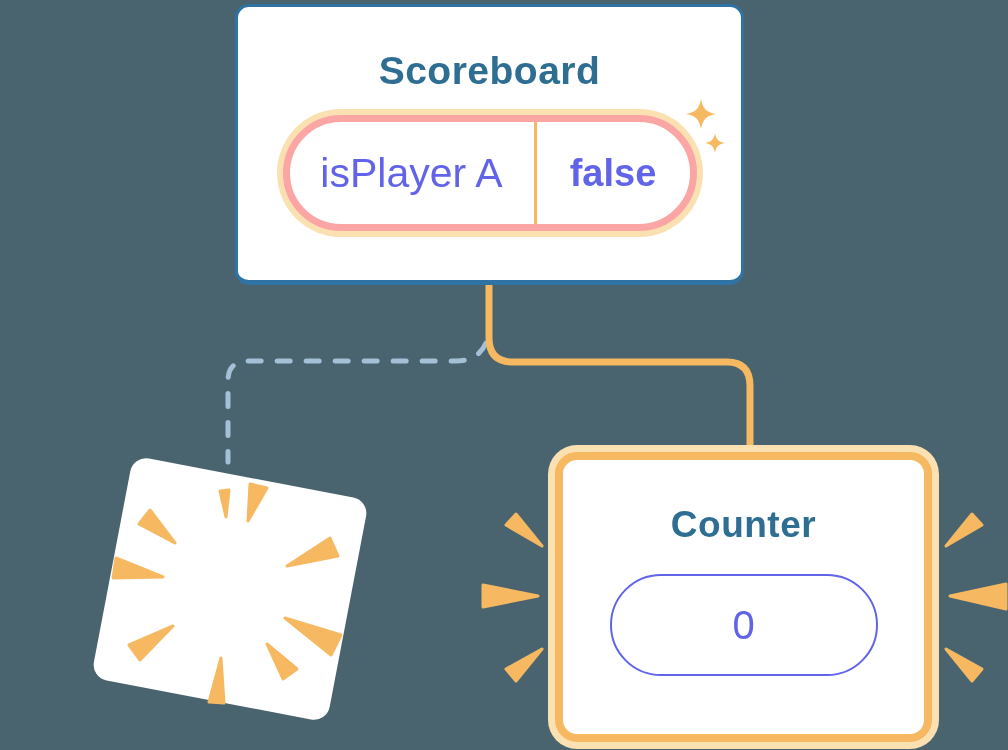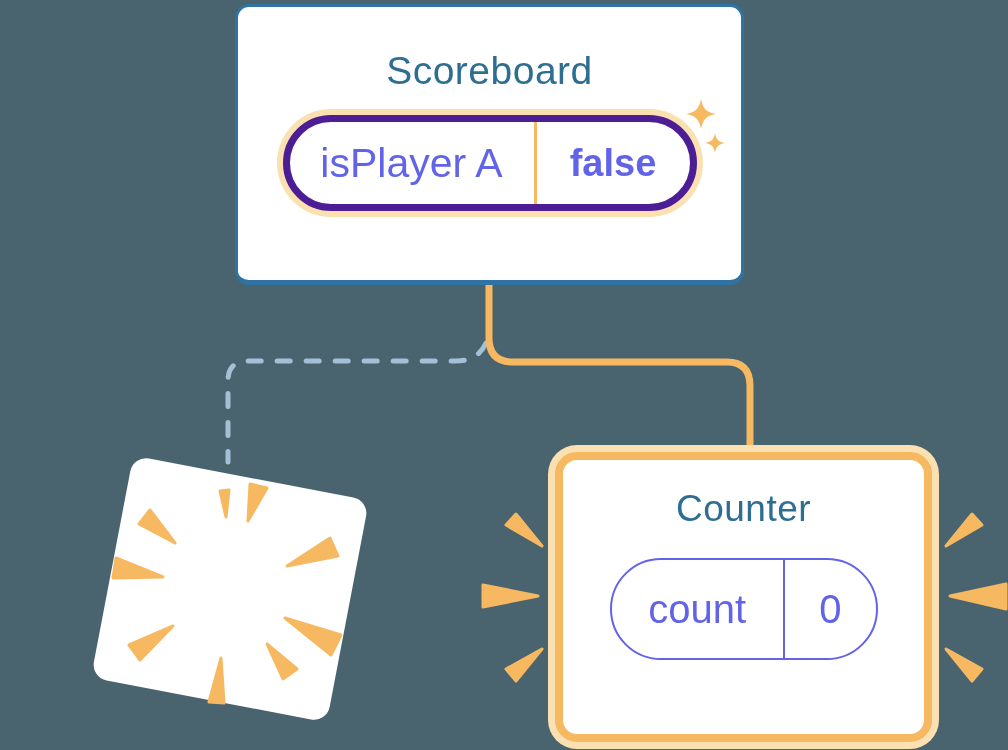--- a/index.html
+++ b/index.html
@@ -11,44 +11,44 @@
   .layer{position:absolute;left:0;top:0;width:1008px;height:750px;pointer-events:none;}
 
   
   .tilted-card{
     position:absolute;left:110px;top:476px;width:240px;height:226px;
     background:#FFFFFF;border-radius:16px;transform:rotate(10.8deg);
   }
 
   
   .card{position:absolute;box-sizing:border-box;background:#FFFFFF;text-align:center;}
-  .card-title{color:#2D6E92;font-weight:400;letter-spacing:0.5px;}
+  .card-title{color:#2D6E92;font-weight:700;letter-spacing:0.5px;}
 
   .scoreboard{
     left:235px;top:4px;width:509px;height:281px;
     border:3px solid #2E73A3;border-bottom-width:5px;border-radius:14px;
   }
   .scoreboard .card-title{margin-top:42px;font-size:39px;}
 
   .counter{
     left:555px;top:452px;width:377px;height:290px;
     border:8px solid #F6B860;border-radius:22px;
     box-shadow:0 0 0 7px #FBE0B2;
   }
-  .counter .card-title{margin-top:28px;font-size:37px;}
+  .counter .card-title{margin-top:44px;font-size:37px;}
 
   
   .pill{
     display:flex;align-items:stretch;box-sizing:border-box;overflow:hidden;
     border-radius:999px;background:#FFFFFF;
   }
   .pill-cell{display:flex;align-items:center;justify-content:center;color:#6164E8;}
   .pill-lg{
-    width:414px;height:96px;margin:22px auto 0;
-    border:7px solid #4c1d95;box-shadow:0 0 0 6px #FBE0B2;
+    width:414px;height:116px;margin:22px auto 0;
+    border:7px solid #fca5a5;box-shadow:0 0 0 6px #FBE0B2;
   }
   .pill-lg .cell-name{flex:0 0 61%;font-size:41px;border-right:3px solid #F6B860;}
   .pill-lg .cell-value{flex:1;font-size:38px;font-weight:700;}
   .pill-sm{
     width:268px;height:102px;margin:28px auto 0;
     border:2.5px solid #6164E8;box-shadow:none;
   }
   .pill-sm .cell-name{flex:0 0 65%;font-size:40px;border-right:2.5px solid #6164E8;}
   .pill-sm .cell-value{flex:1;font-size:40px;}
 </style>
@@ -82,21 +82,20 @@
     <div class="card-title">Scoreboard</div>
     <div class="pill pill-lg">
       <div class="pill-cell cell-name">isPlayer A</div>
       <div class="pill-cell cell-value">false</div>
     </div>
   </div>
 
   <div class="card counter">
     <div class="card-title">Counter</div>
     <div class="pill pill-sm">
-      <div class="pill-cell cell-name">count</div>
       <div class="pill-cell cell-value">0</div>
     </div>
   </div>
 
   <svg class="layer" viewBox="0 0 1008 750">
 
     <g fill="#F6B860">
       <path d="M701 99 C703 109 706 112 716 114 C706 116 703 119 701 129 C699 119 696 116 686 114 C696 112 699 109 701 99 Z"></path>
       <path d="M715 133 C716.4 140 718 141.6 725 143 C718 144.4 716.4 146 715 153 C713.6 146 712 144.4 705 143 C712 141.6 713.6 140 715 133 Z"></path>
     </g>

